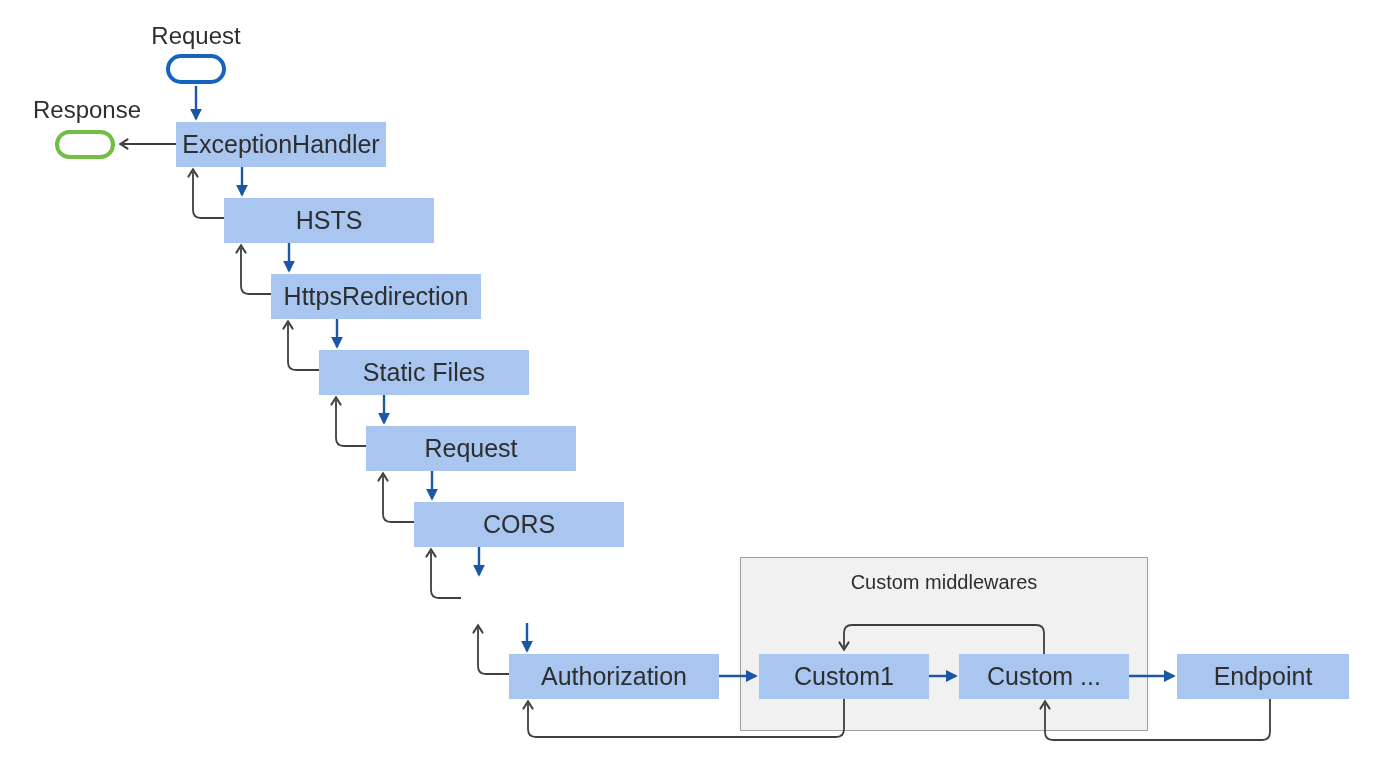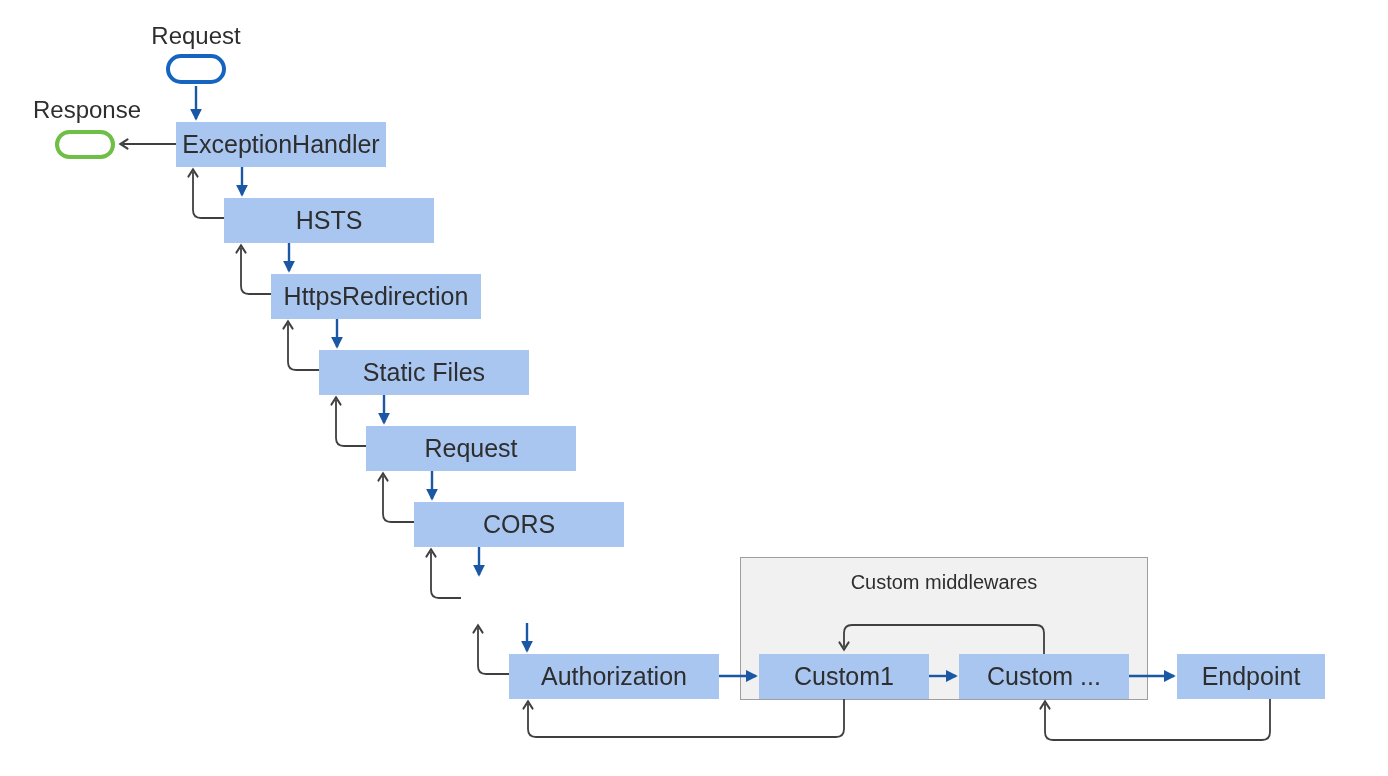--- a/index.html
+++ b/index.html
@@ -13,40 +13,40 @@
     --container-border:#9e9e9e;
     --background:#ffffff;
   }
   html,body{margin:0;padding:0;background:var(--background);}
   .canvas{
     position:relative;width:1388px;height:776px;background:var(--background);
     font-family:"Liberation Sans", sans-serif;color:var(--node-text);
     overflow:hidden;
   }
   .container-box{
-    position:absolute;left:740px;top:557px;width:408px;height:143px;
+    position:absolute;left:740px;top:557px;width:408px;height:174px;
     background:var(--container-fill);border:1px solid var(--container-border);
     box-sizing:border-box;z-index:0;
   }
   .container-title{
     position:absolute;left:0;right:0;top:13px;text-align:center;
     font-size:20px;color:var(--node-text);
   }
   .connector-layer{position:absolute;left:0;top:0;z-index:1;}
   .flow{stroke:var(--flow-arrow);stroke-width:2.4;fill:none;marker-end:url(#mTri);}
   .ret{stroke:var(--return-arrow);stroke-width:1.8;fill:none;marker-end:url(#mChev);}
   #mTri path{fill:var(--flow-arrow);}
   #mChev path{fill:none;stroke:var(--return-arrow);stroke-width:1.6;stroke-linecap:round;}
   .node{
     position:absolute;width:210px;height:45px;line-height:45px;
     background:var(--node-fill);text-align:center;font-size:25px;
     color:var(--node-text);z-index:2;white-space:nowrap;
   }
   .node.small{width:170px;}
-  .node.endpoint{width:148px;}
+  .node.endpoint{width:172px;}
   .pill{
     position:absolute;box-sizing:border-box;border-radius:18px;
     background:#fff;z-index:2;
   }
   .pill.request{left:166px;top:54px;width:60px;height:30px;border:4px solid var(--request-stroke);}
   .pill.response{left:55px;top:130px;width:60px;height:29px;border:4px solid var(--response-stroke);}
   .pill-label{
     position:absolute;font-size:24px;color:var(--node-text);z-index:2;
     transform:translateX(-50%);white-space:nowrap;
   }

